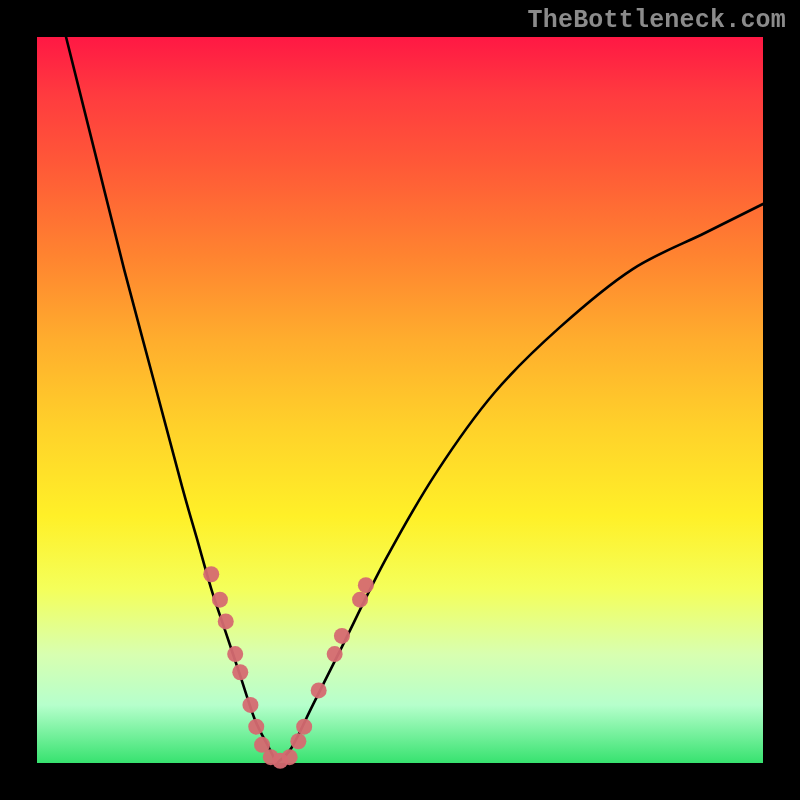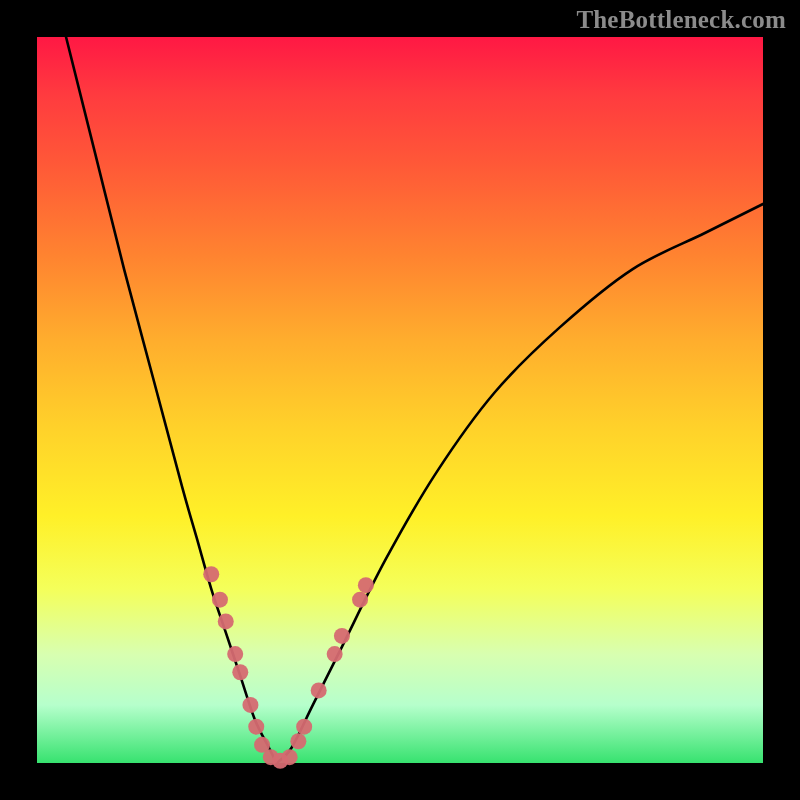--- a/index.html
+++ b/index.html
@@ -33,21 +33,21 @@
       #f4ff5a 76%,
       #d8ffb0 85%,
       #b6ffcc 92%,
       #37e26f 100%
     );
   }
   .watermark {
     position: absolute;
     top: 6px;
     right: 14px;
-    font-family: Liberation Serif, serif;
+    font-family: Liberation Mono, monospace;
     font-weight: 700;
     font-size: 25px;
     color: #8b8b8b;
     letter-spacing: 0.2px;
     user-select: none;
   }
   svg.curves {
     position: absolute;
     left: 0;
     top: 0;

